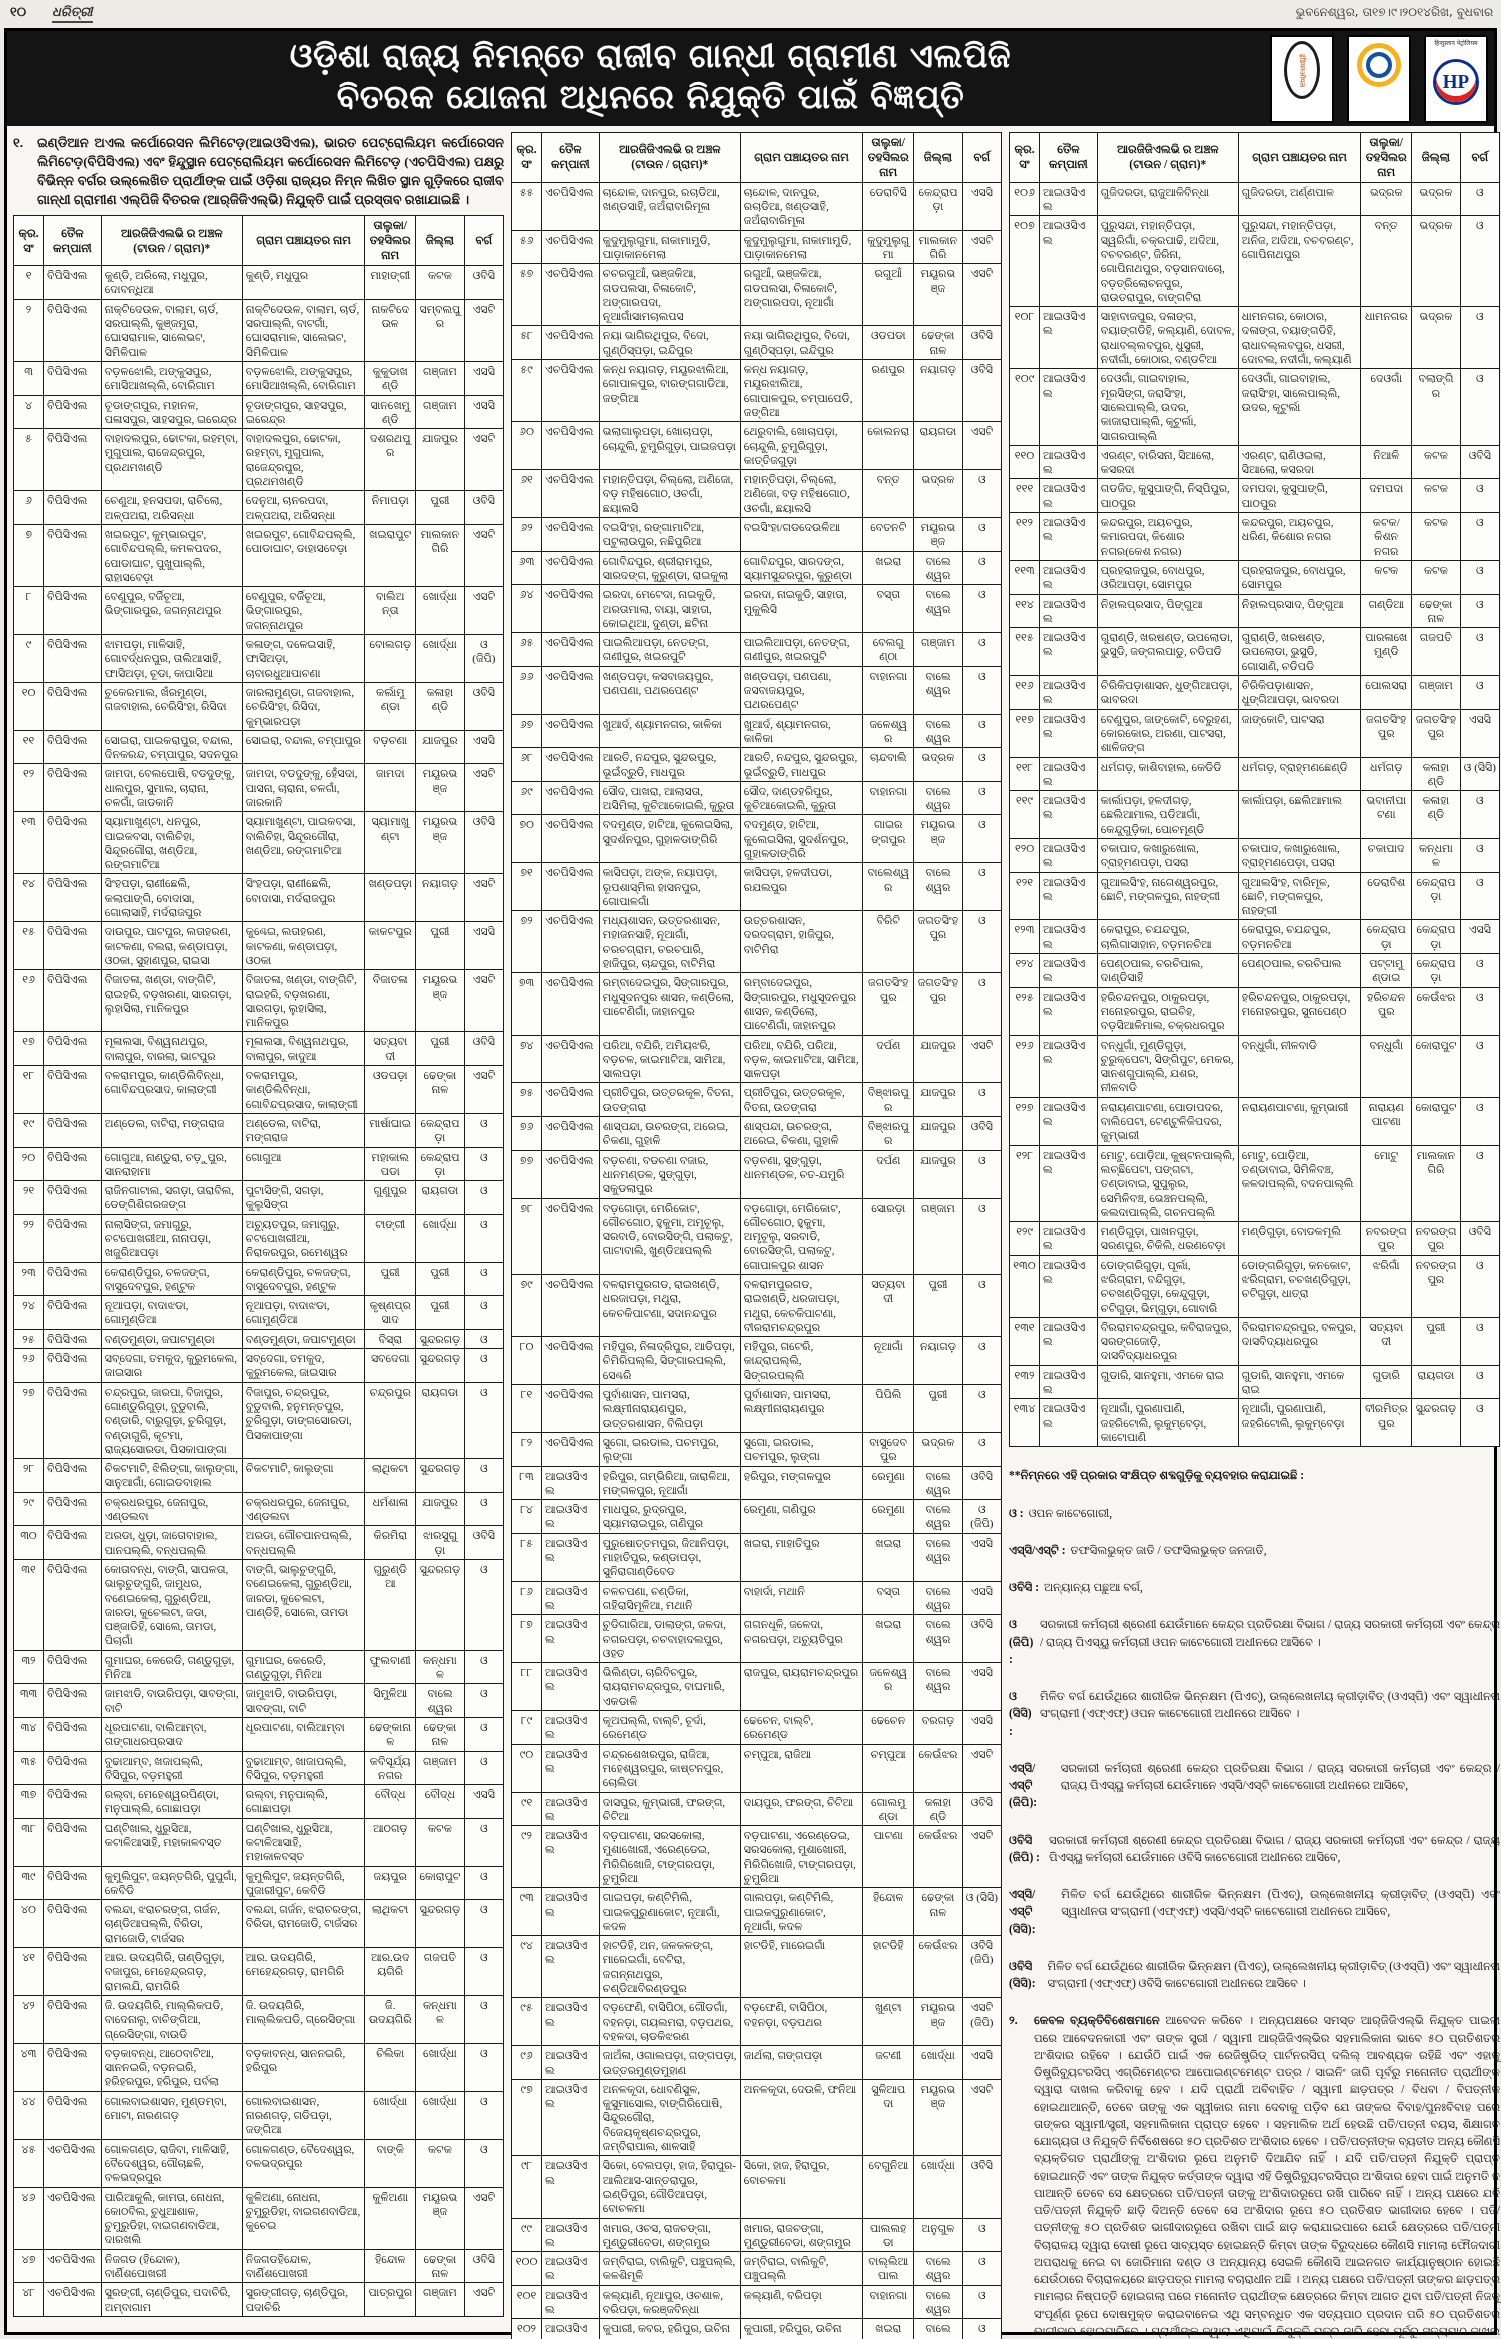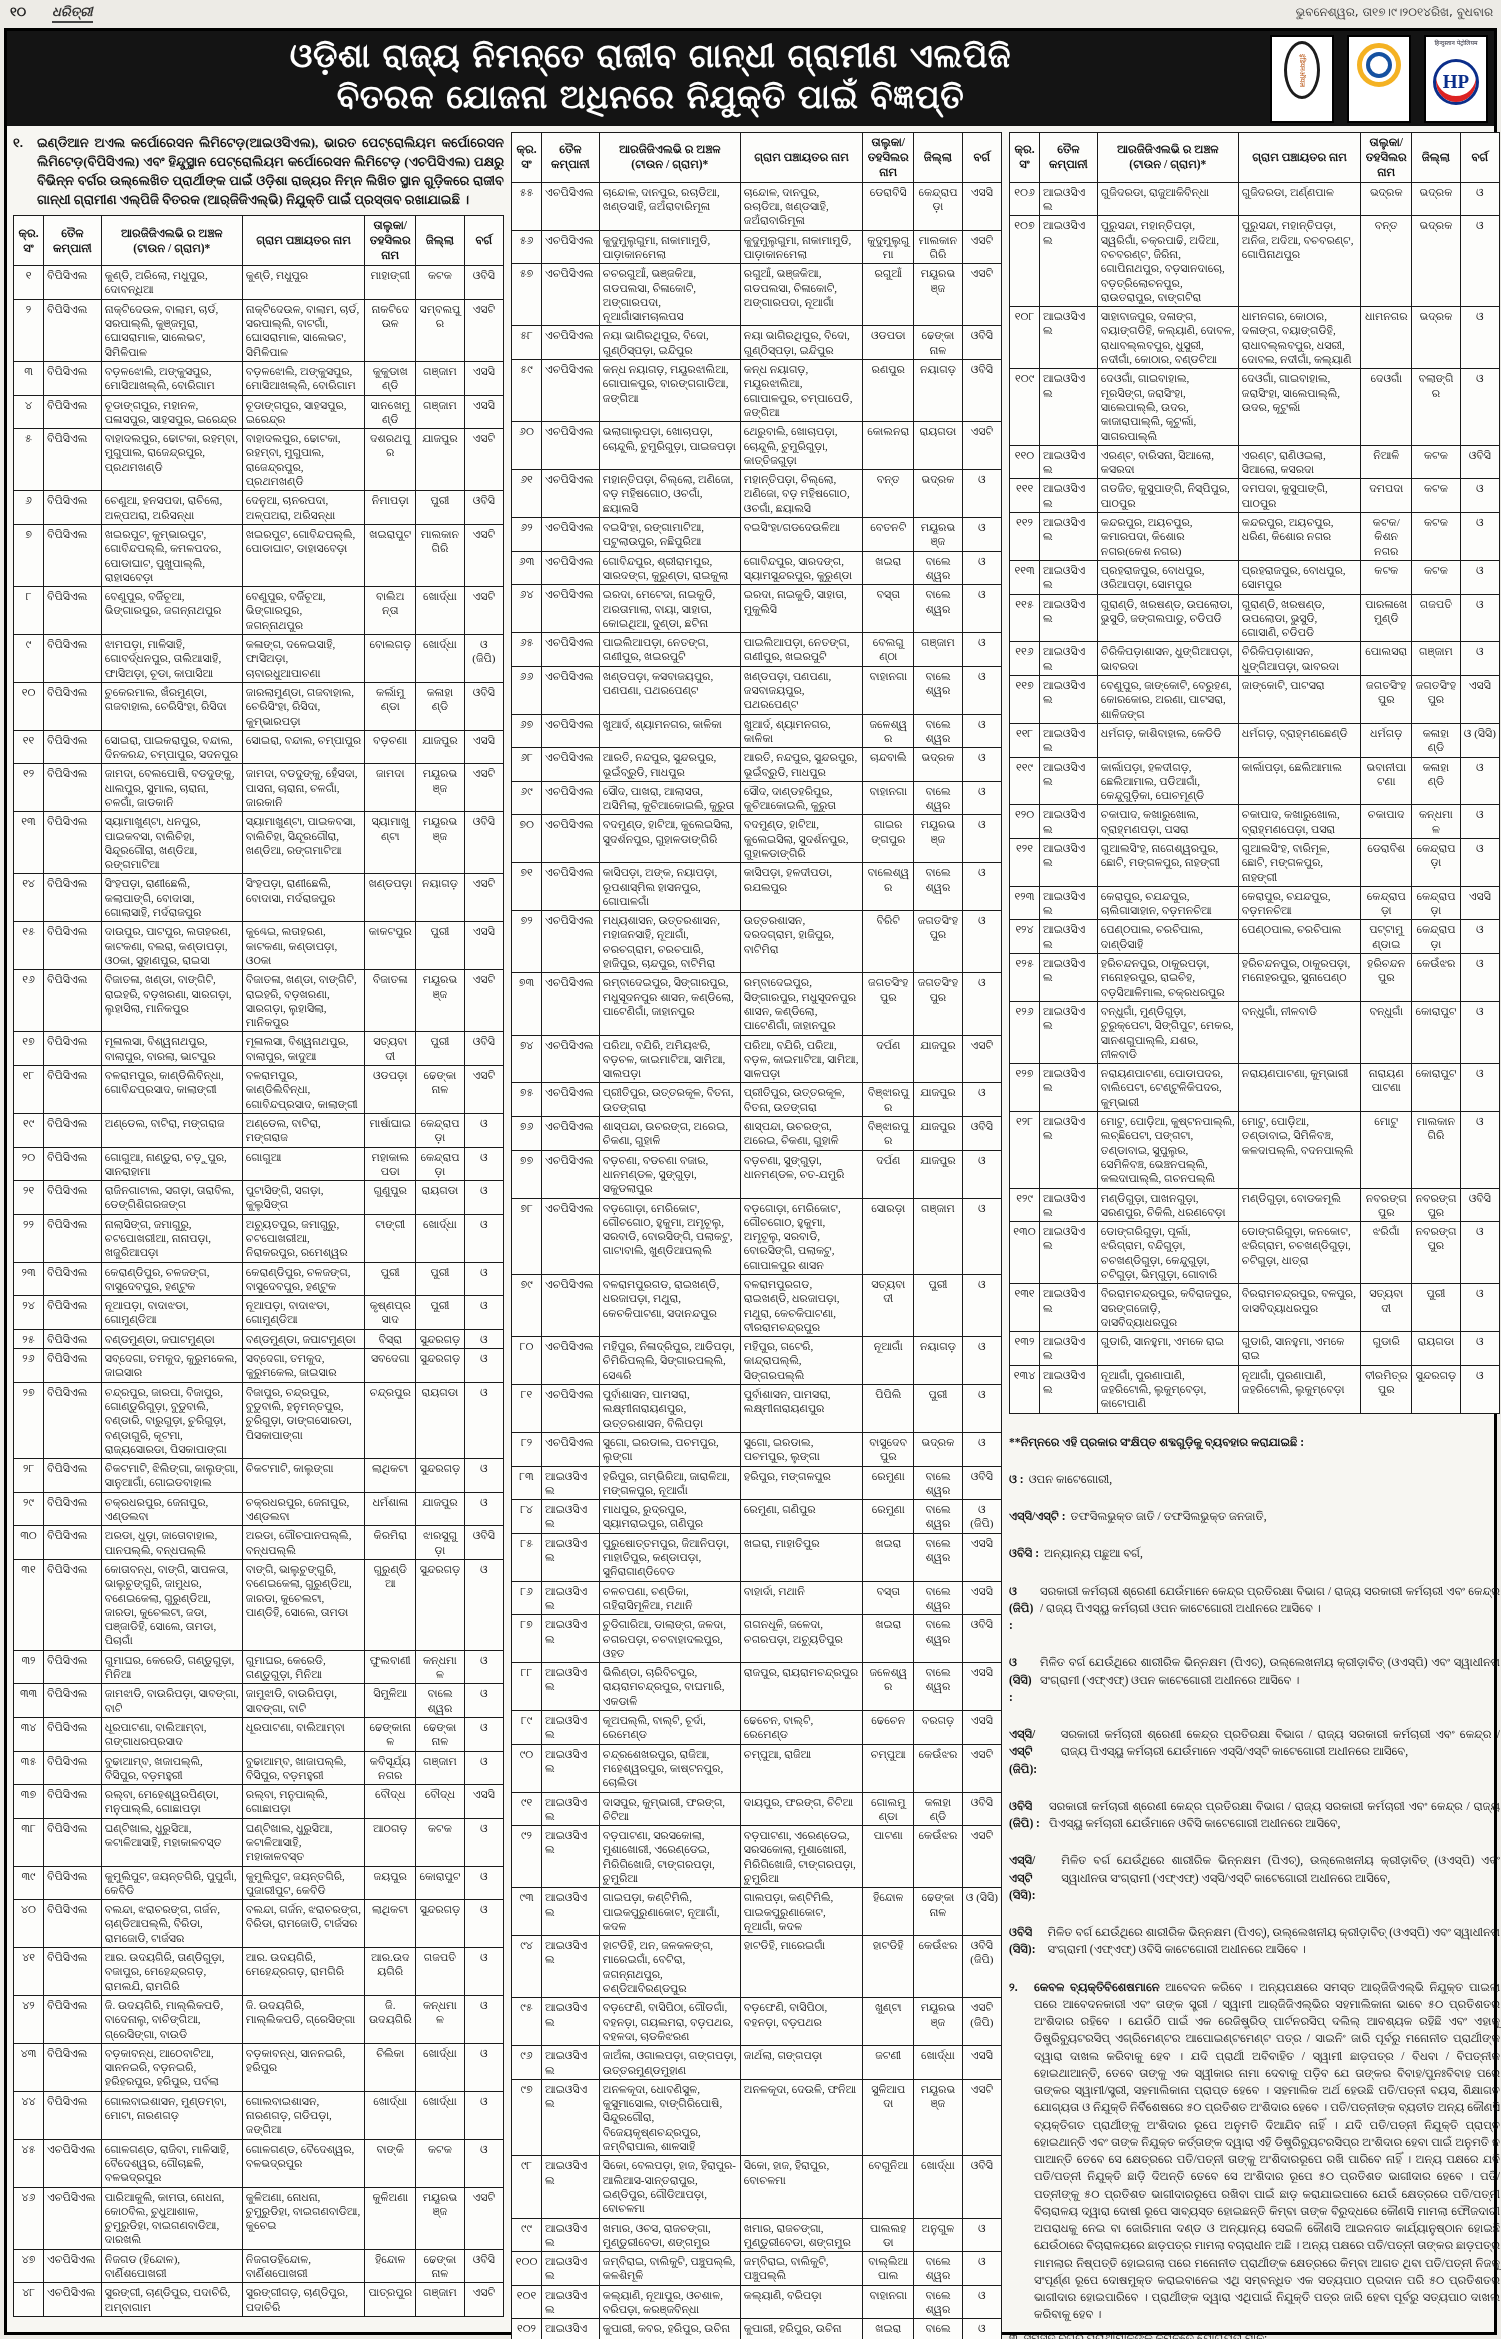--- a/index.html
+++ b/index.html
@@ -1090,20 +1090,29 @@
             <tr>
               <td class="c">୧୧୩</td>
               <td>ଆଇଓସିଏଲ</td>
               <td>ପ୍ରହରାଜପୁର, ବୋଧପୁର, ଓରିଆପଡ଼ା, ସୋମପୁର</td>
               <td>ପ୍ରହରାଜପୁର, ବୋଧପୁର, ସୋମପୁର</td>
               <td class="c">କଟକ</td>
               <td class="c">କଟକ</td>
               <td class="c">ଓ</td>
             </tr>
             <tr>
+              <td class="c">୧୧୪</td>
+              <td>ଆଇଓସିଏଲ</td>
+              <td>ନିହାଲପ୍ରସାଦ, ପିଙ୍ଗୁଆ</td>
+              <td>ନିହାଲପ୍ରସାଦ, ପିଙ୍ଗୁଆ</td>
+              <td class="c">ଗଣ୍ଡିଆ</td>
+              <td class="c">ଢେଙ୍କାନାଳ</td>
+              <td class="c">ଓ</td>
+            </tr>
+            <tr>
               <td class="c">୧୧୫</td>
               <td>ଆଇଓସିଏଲ</td>
               <td>ଗୁରାଣ୍ଡି, ଖରଷଣ୍ଡ, ଉପଲୋଡା, ଭୁସୁଡି, ଜଙ୍ଗଲପାଡୁ, ଚଡିପଡି</td>
               <td>ଗୁରାଣ୍ଡି, ଖରଷଣ୍ଡ, ଉପଲୋଡା, ଭୁସୁଡି, ଗୋସାଣି, ଚଡିପଡି</td>
               <td class="c">ପାରଳାଖେମୁଣ୍ଡି</td>
               <td class="c">ଗଜପତି</td>
               <td class="c">ଓ</td>
             </tr>
             <tr>
               <td class="c">୧୧୬</td>

